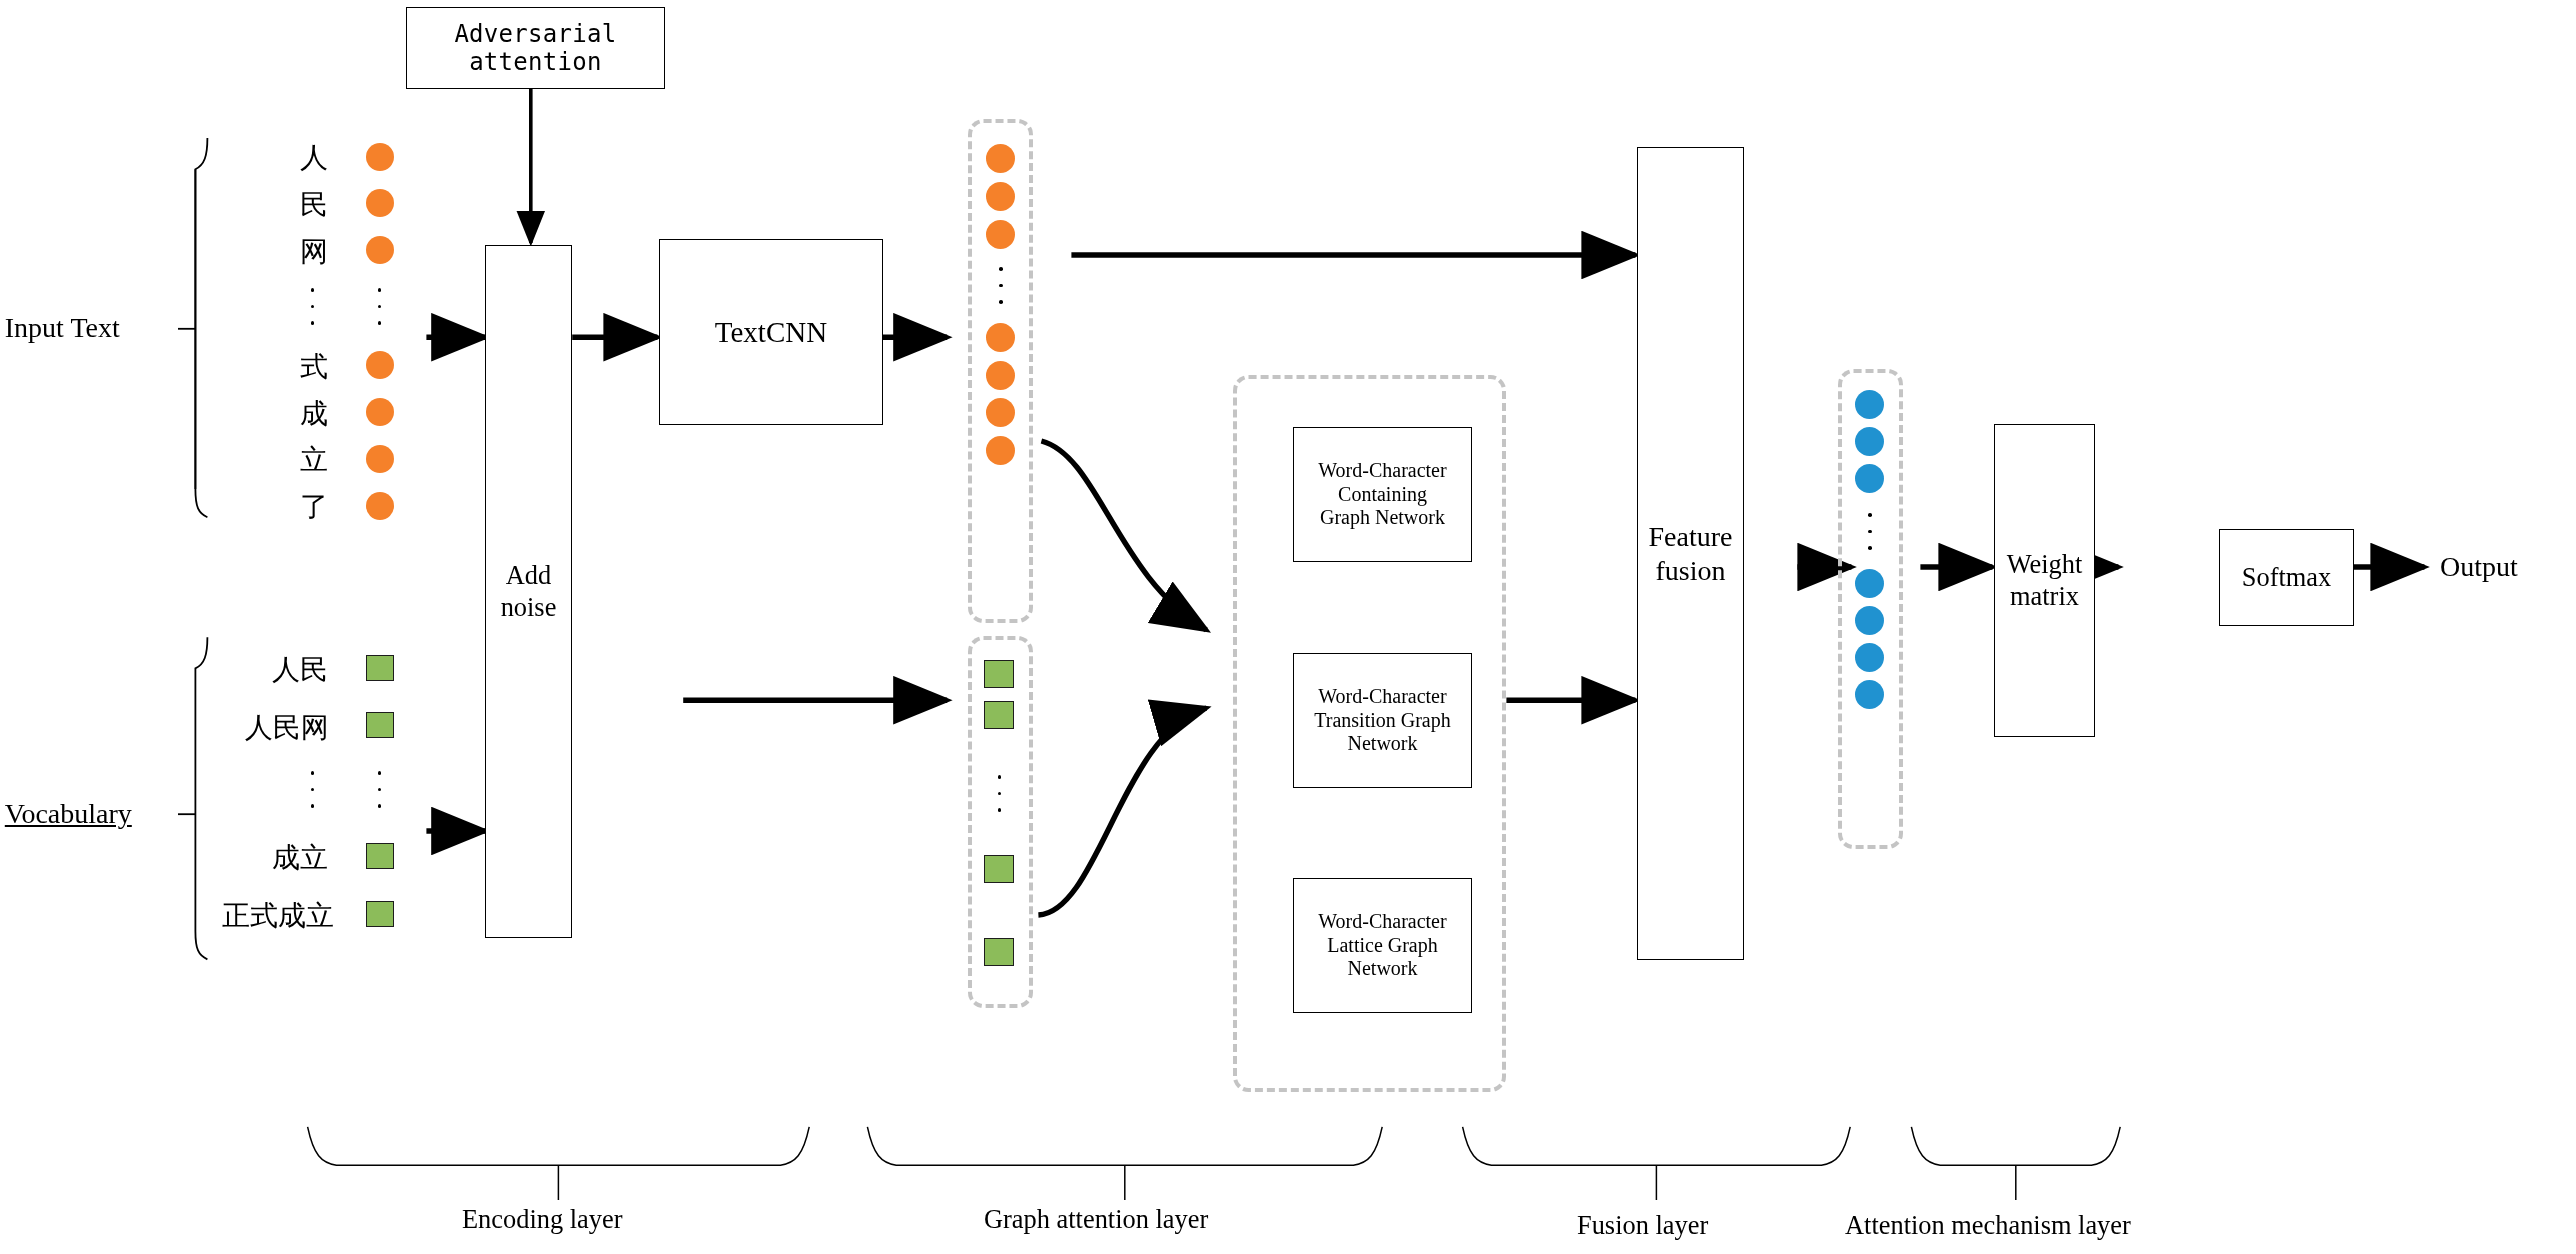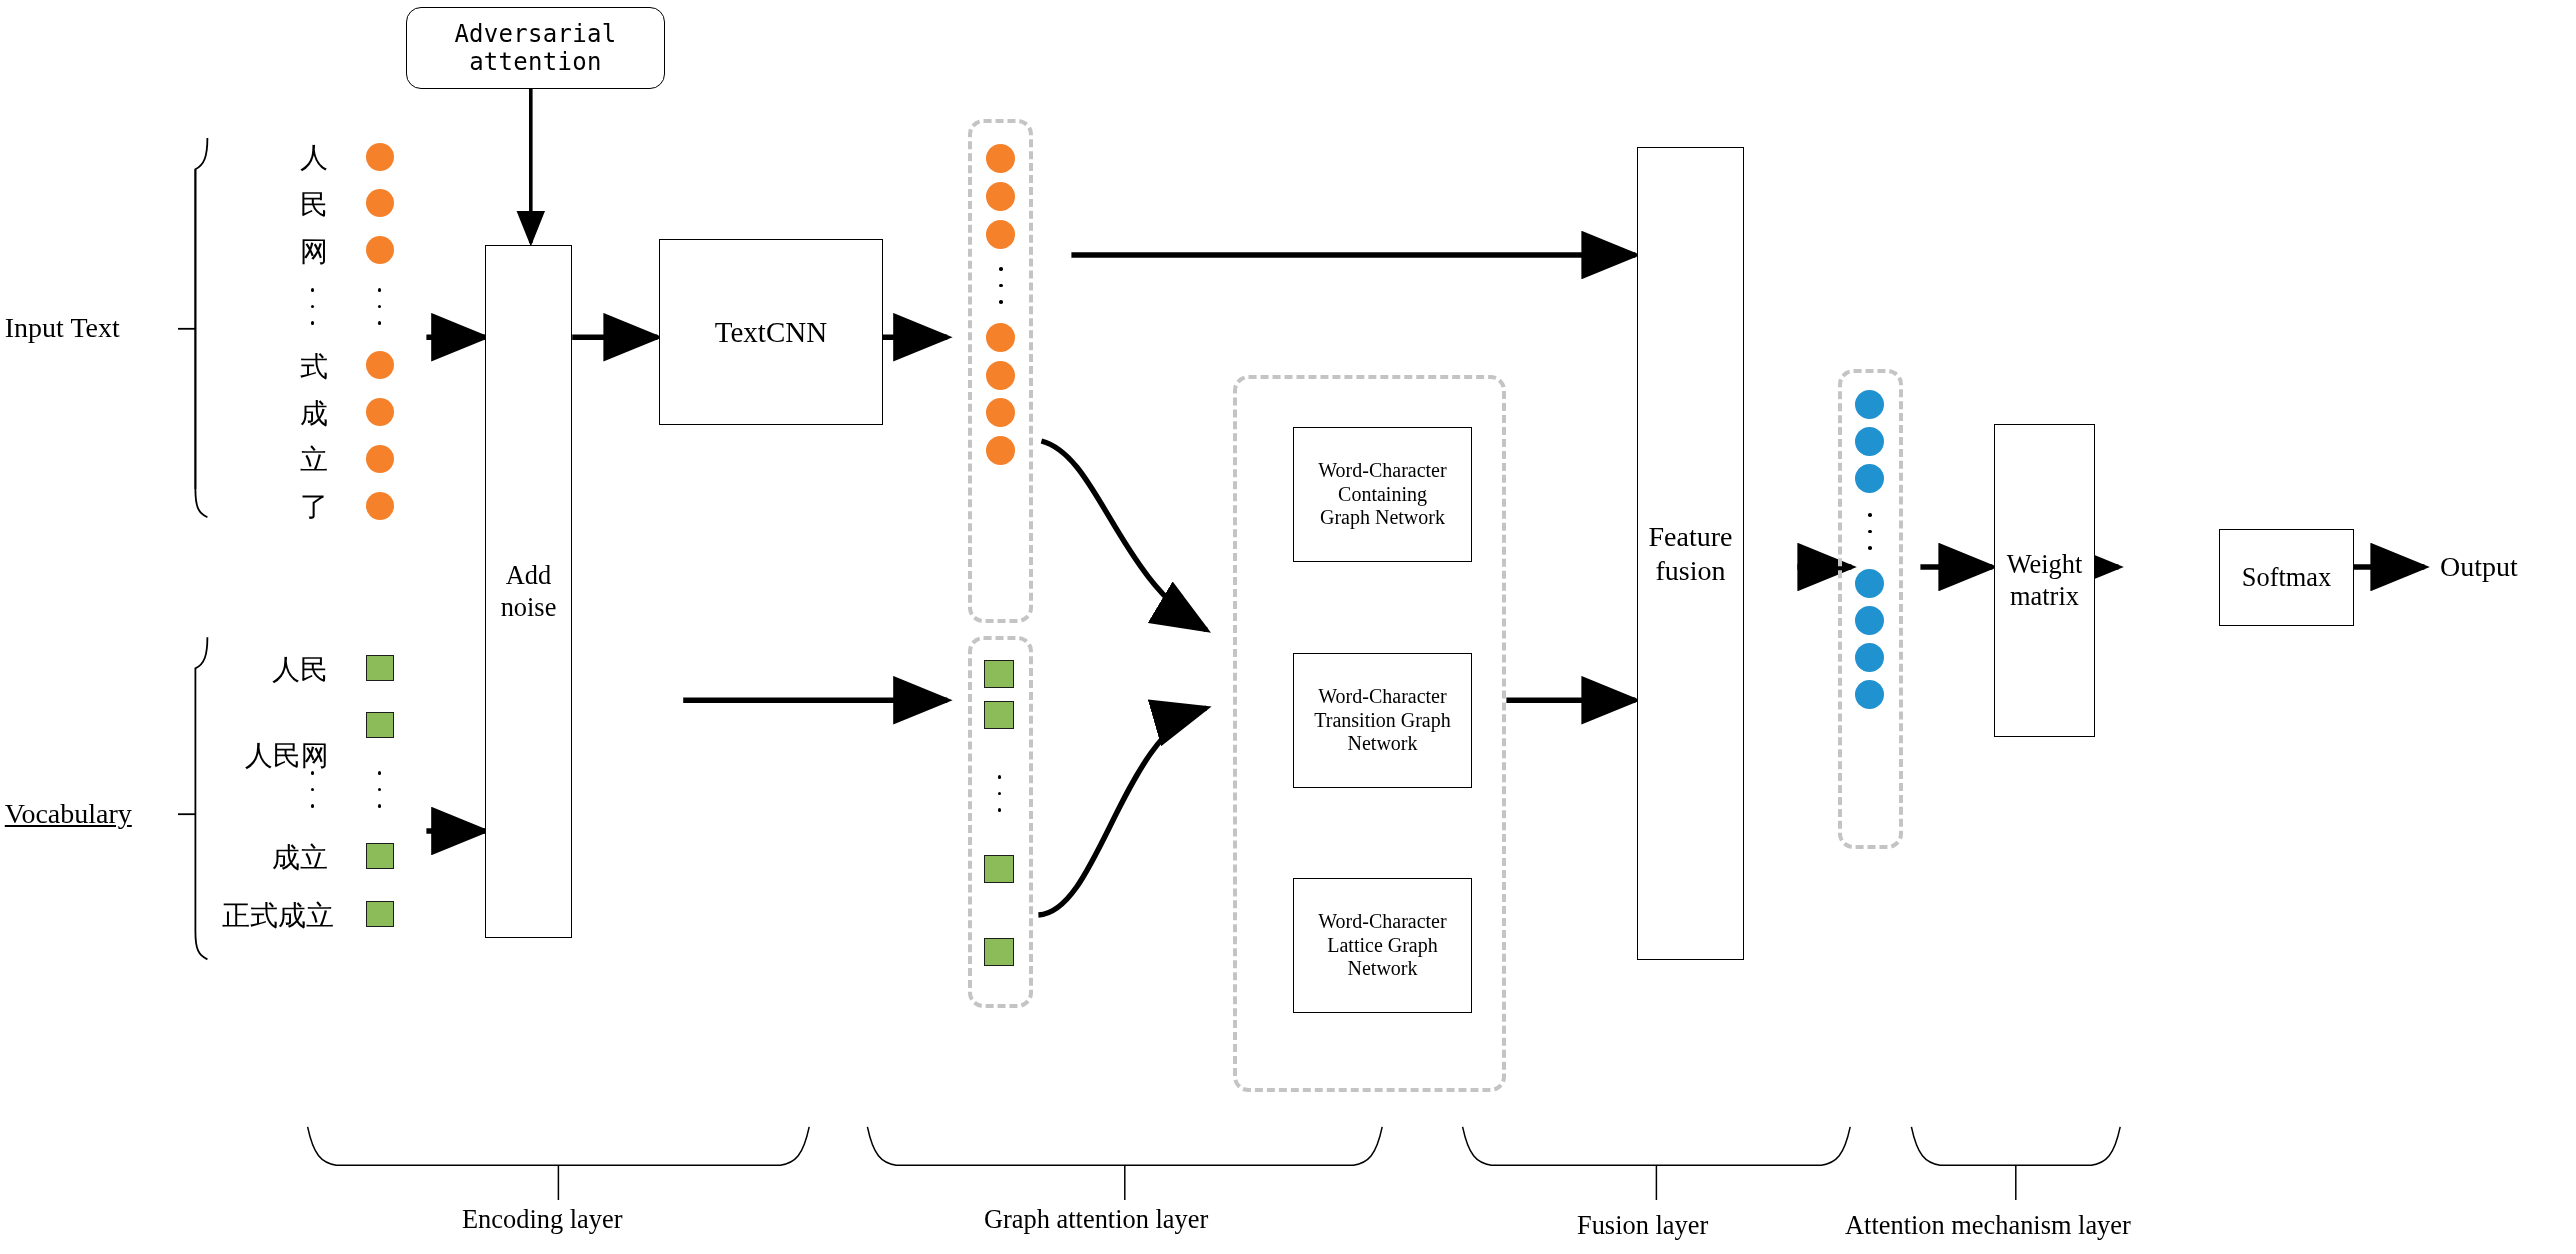--- a/index.html
+++ b/index.html
@@ -162,21 +162,21 @@
       <line x1="2760" y1="1942" x2="2760" y2="2000"></line>
 
       <path d="M 3185 1878 C 3195 1925, 3208 1938, 3233 1942 L 3485 1942 C 3510 1938, 3523 1925, 3533 1878"></path>
       <line x1="3359" y1="1942" x2="3359" y2="2000"></line>
     </g>
   </svg>
 
   <div class="abs txt" style="left:4.8px; top:312px; font-size:28px;">Input Text</div>
   <div class="abs txt" style="left:4.8px; top:798px; font-size:28px;text-decoration:underline;">Vocabulary</div>
 
-  <div class="abs box mono-box" style="left:406px; top:7.2px; width:259px; height:82px; font-size:24px; flex-direction:column;border-radius:15px;">
+  <div class="abs box mono-box" style="left:406px; top:7.2px; width:259px; height:82px; font-size:24px; flex-direction:column;">
     <span class="box-label">Adversarial</span>
     <span class="box-label">attention</span>
   </div>
 
   <div class="abs box" style="left:485px; top:245px; width:87px; height:693px; font-size:26.4px; flex-direction:column;">
     <span class="box-label">Add</span>
     <span class="box-label">noise</span>
   </div>
 
   <div class="abs box" style="left:659px; top:239px; width:224px; height:186px; font-size:29px;">
@@ -216,21 +216,21 @@
 
     <div class="abs cjk" style="left:18px; top:349px; font-size:28px;">了</div>
     <div class="abs circle-orange" style="left:84px; top:353px; width:28px; height:28px;"></div>
   </div>
 
   <div class="abs" style="left:234px; top:651px; width:198px; height:360px;">
 
     <div class="abs cjk" style="left:38px; top:0px; font-size:28px;">人民</div>
     <div class="abs square-green" style="left:132px; top:3.6px; width:28px; height:26.4px;"></div>
 
-    <div class="abs cjk" style="left:10.8px; top:58px; font-size:28px;margin-top:28px;">人民网</div>
+    <div class="abs cjk" style="left:10.8px; top:58px; font-size:28px;">人民网</div>
     <div class="abs square-green" style="left:132px; top:61px; width:28px; height:26.4px;"></div>
 
     <div class="abs vdots" style="left:76px; top:120px; width:4.8px; height:37px;">
         <i></i>
         <i></i>
         <i></i>
       </div>
     <div class="abs vdots" style="left:143px; top:120px; width:4.8px; height:37px;">
         <i></i>
         <i></i>

